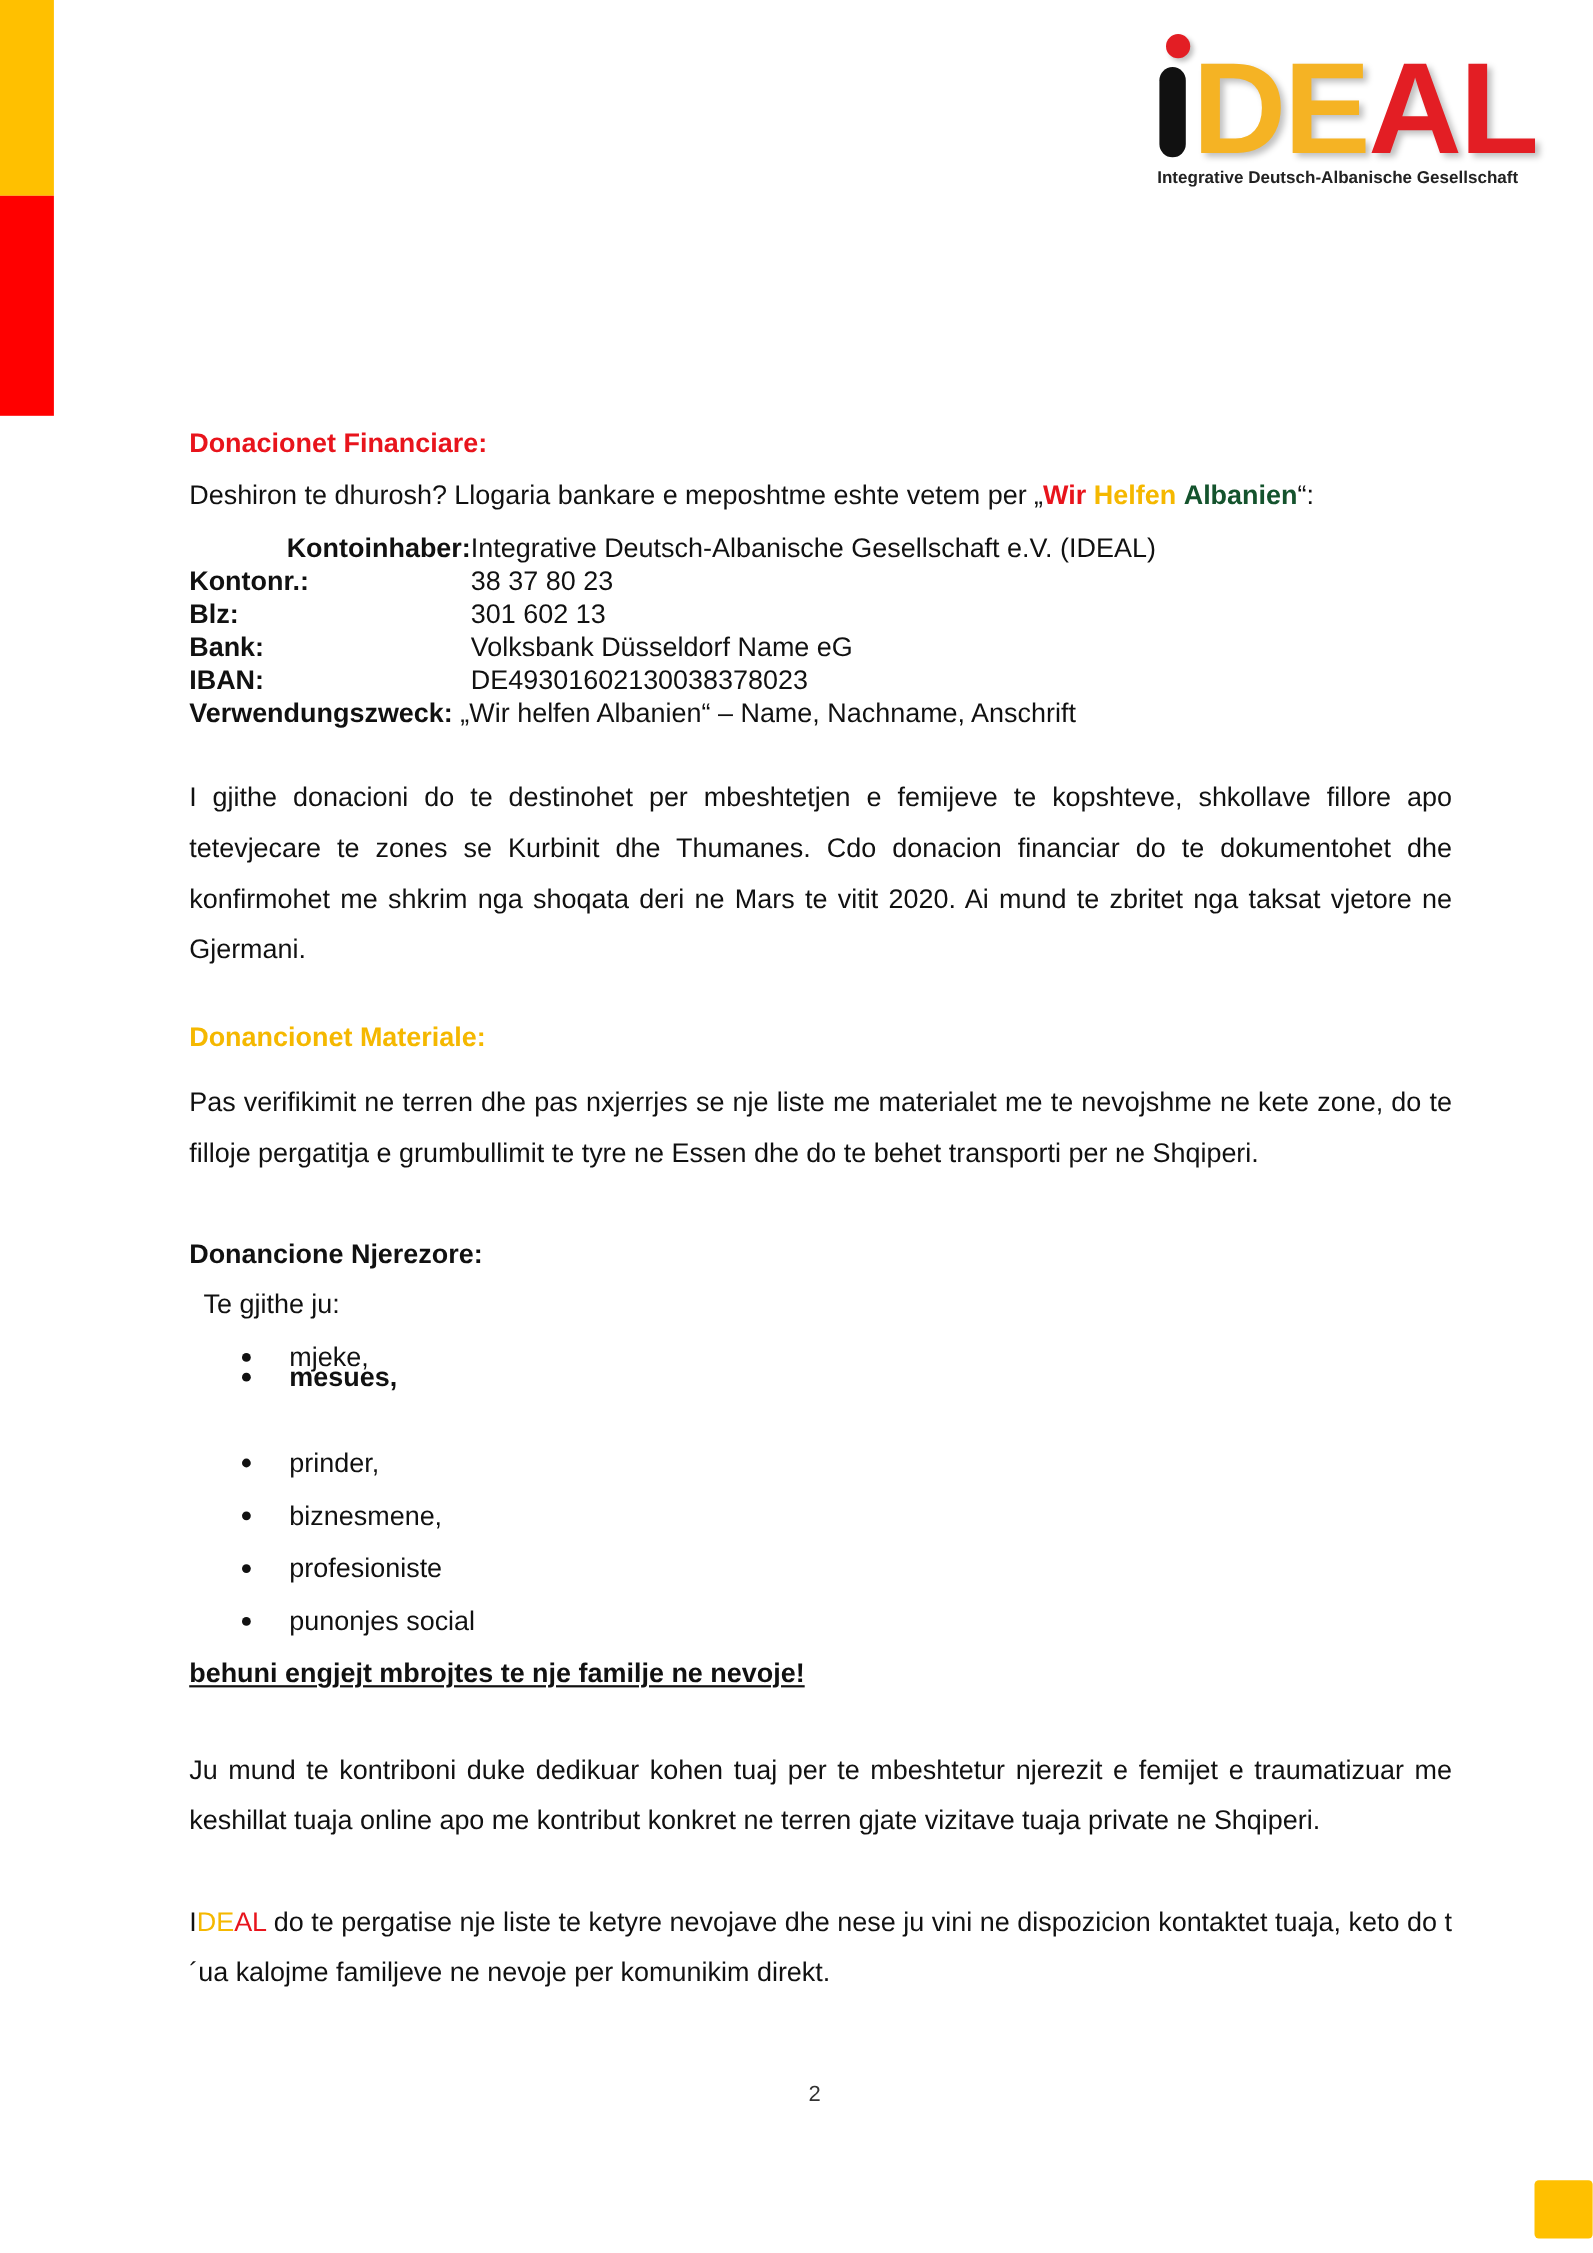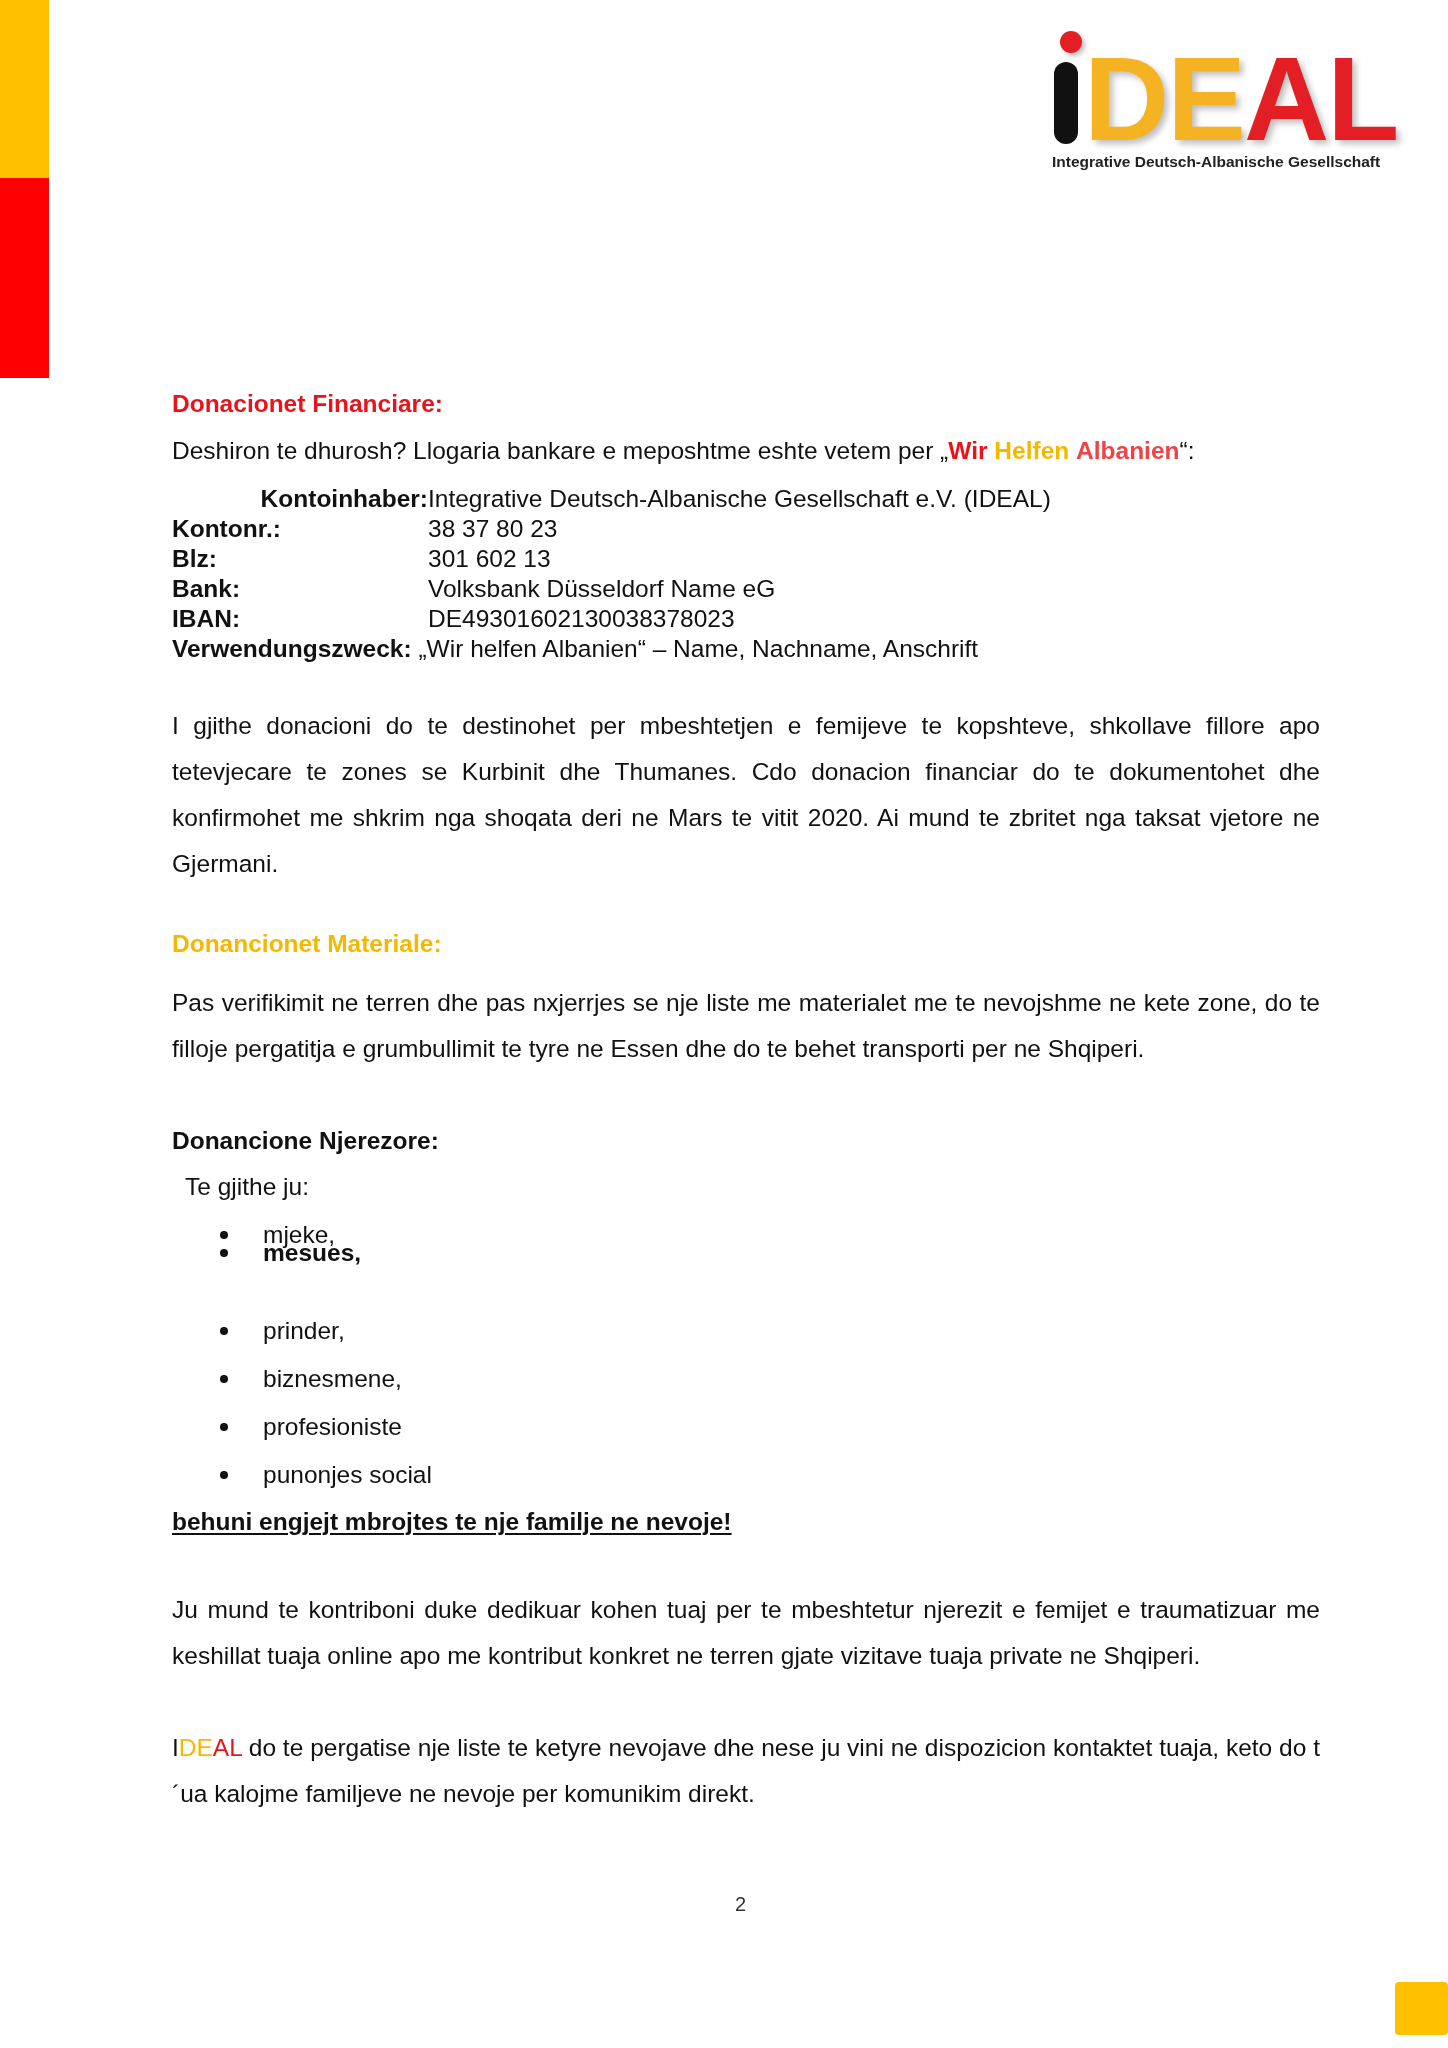--- a/index.html
+++ b/index.html
@@ -16,21 +16,21 @@
   .logo-i { display:inline-block; width:24px; height:82px; background:#111; border-radius:12px; vertical-align:baseline; margin-right:6px; position:relative; top:4px; }
   .c-yellow { color:#F5B324; }
   .c-red { color:#E31E24; }
   .logo-sub { position:absolute; left:2px; top:125px; font-weight:bold; font-size:15.5px; color:#222; white-space:nowrap; }
 
   .content { position:absolute; left:172px; top:0; width:1150px; font-size:24.5px; }
   .h { position:absolute; left:0; font-weight:bold; white-space:nowrap; }
   .p { position:absolute; left:0; white-space:nowrap; }
   .red { color:#E8141C; }
   .yellow { color:#F5B800; }
-  .black-b { font-weight:bold; color:#ef4444; }
+  .black-b { font-weight:bold; color:#14532d; }
 
   .kv { position:absolute; left:0; white-space:nowrap; }
   .kv .k { display:inline-block; width:256px; font-weight:bold; }
   .kv.last .k { width:auto; }
 
   .justify { position:absolute; left:0; width:1148px; line-height:46px; text-align:justify; text-align-last:left; }
   .bullet { position:absolute; left:48px; white-space:nowrap; }
   .bullet .dot { display:inline-block; width:8px; height:8px; border-radius:50%; background:#111; margin-right:35px; vertical-align:middle; position:relative; top:-2px; }
   .underline { text-decoration:underline; text-decoration-thickness:2px; text-underline-offset:3px; }
 

